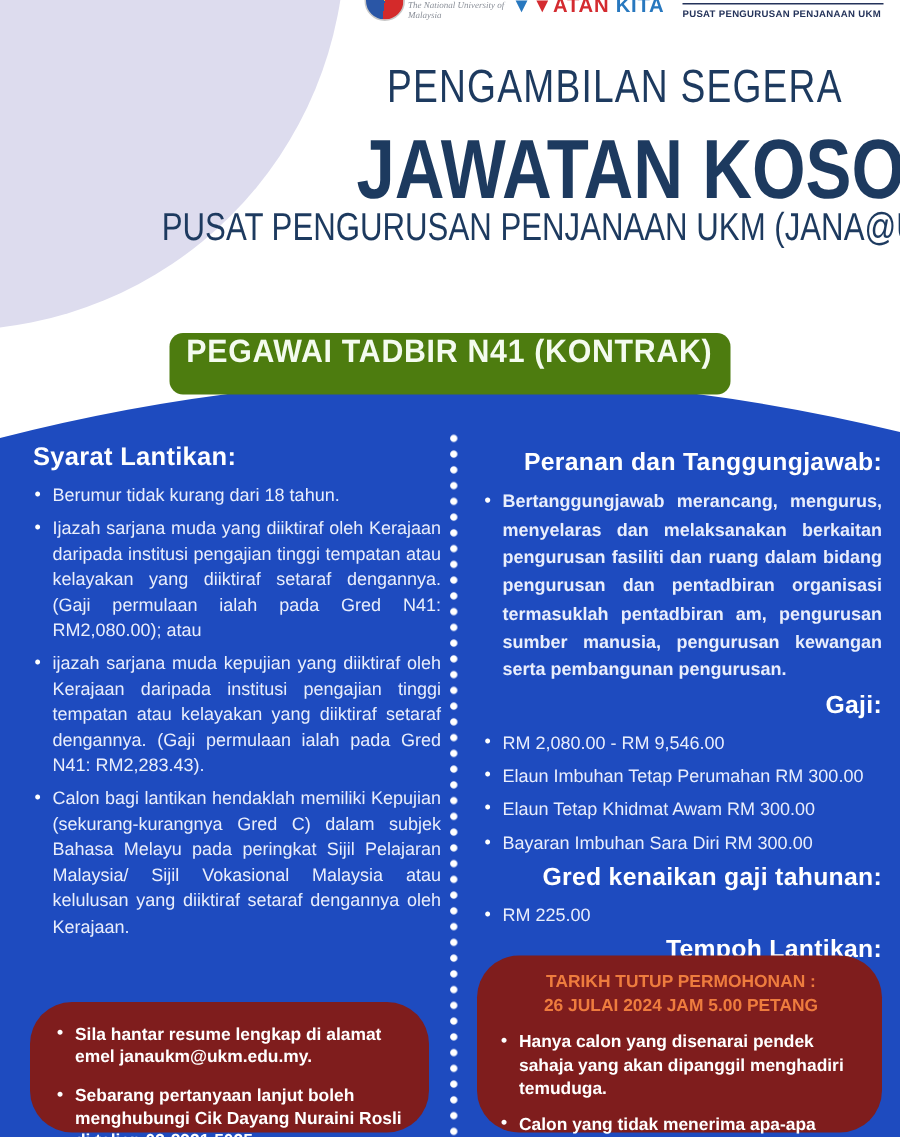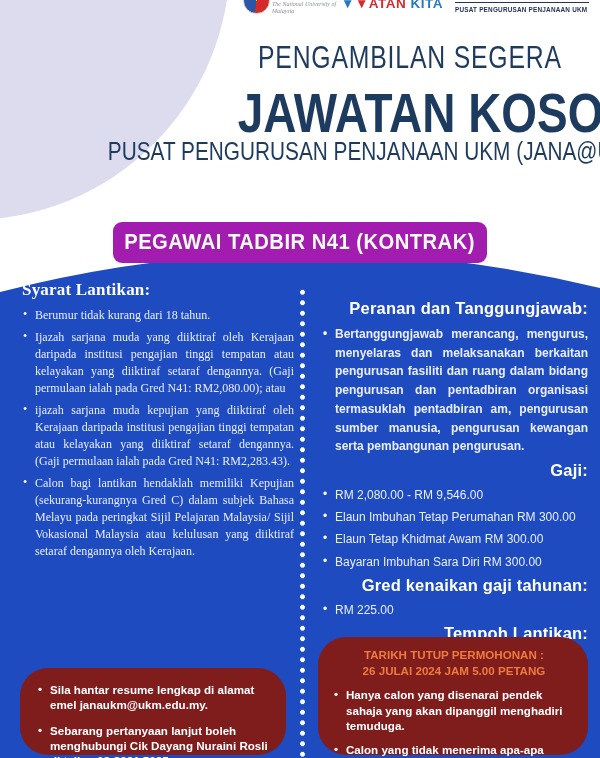--- a/index.html
+++ b/index.html
@@ -31,36 +31,36 @@
   .kicker span,.main-title span,.subtitle span{display:inline-block;transform:scaleX(.8);white-space:nowrap;}
   .main-title{position:absolute;left:190px;right:0;top:80px;text-align:center;
           color:#1d3a5f;font-size:56px;font-weight:800;letter-spacing:0;z-index:2;}
   .main-title span{transform:scaleX(.82);}
   .subtitle{position:absolute;left:40px;right:0;top:136px;text-align:center;
           color:#1d3a5f;font-size:26px;font-weight:400;z-index:2;}
   .subtitle span{transform:scaleX(.8);}
 
   
   .banner{position:absolute;left:113px;top:222px;width:374px;height:41px;border-radius:9px;
-          background:#a21caf;z-index:4;display:flex;align-items:center;justify-content:center;}
+          background:#4d7c0f;z-index:4;display:flex;justify-content:center;}
   .banner span{display:inline-block;transform:scaleX(.94);white-space:nowrap;
           color:#f4fbef;font-size:21.5px;font-weight:bold;letter-spacing:.5px;}
 
   
   .blue-section{position:absolute;left:0;right:0;top:245px;bottom:0;z-index:1;}
   .blue-curve{position:absolute;left:0;top:0;width:100%;height:50px;display:block;}
   .blue-fill{position:absolute;left:0;right:0;top:49px;bottom:0;background:#1e4bbf;}
 
   .divider{position:absolute;left:300px;top:287px;bottom:0;width:5px;z-index:3;
      background-image:radial-gradient(circle, #ffffff 2.1px, rgba(255,255,255,0) 2.7px);
      background-size:5px 10.5px;background-repeat:repeat-y;background-position:center top;}
 
   
   .col{position:absolute;z-index:2;color:#e9eefc;}
-  .col-left{left:22px;width:272px;top:280px;font-family:Liberation Serif, serif;}
+  .col-left{left:22px;width:272px;top:295px;}
   .col-right{left:322px;width:266px;top:299px;}
   .col h3{margin:0 0 7px 0;color:#ffffff;font-size:17px;font-weight:bold;letter-spacing:.2px;}
   .col-right h3{font-size:16.5px;text-align:right;}
   .col ul{list-style:none;margin:0;padding:0;}
   .col li{position:relative;padding-left:13px;font-size:12px;line-height:1.42;margin-bottom:5px;}
   .col li::before{content:"•";position:absolute;left:1px;top:-1px;color:#ffffff;font-size:12px;}
   .justify li{text-align:justify;}
   .resp-list li{line-height:1.56;font-weight:bold;}
   .mt{margin-top:13px;}
   .salary-list li{line-height:1.35;margin-bottom:6px;}

